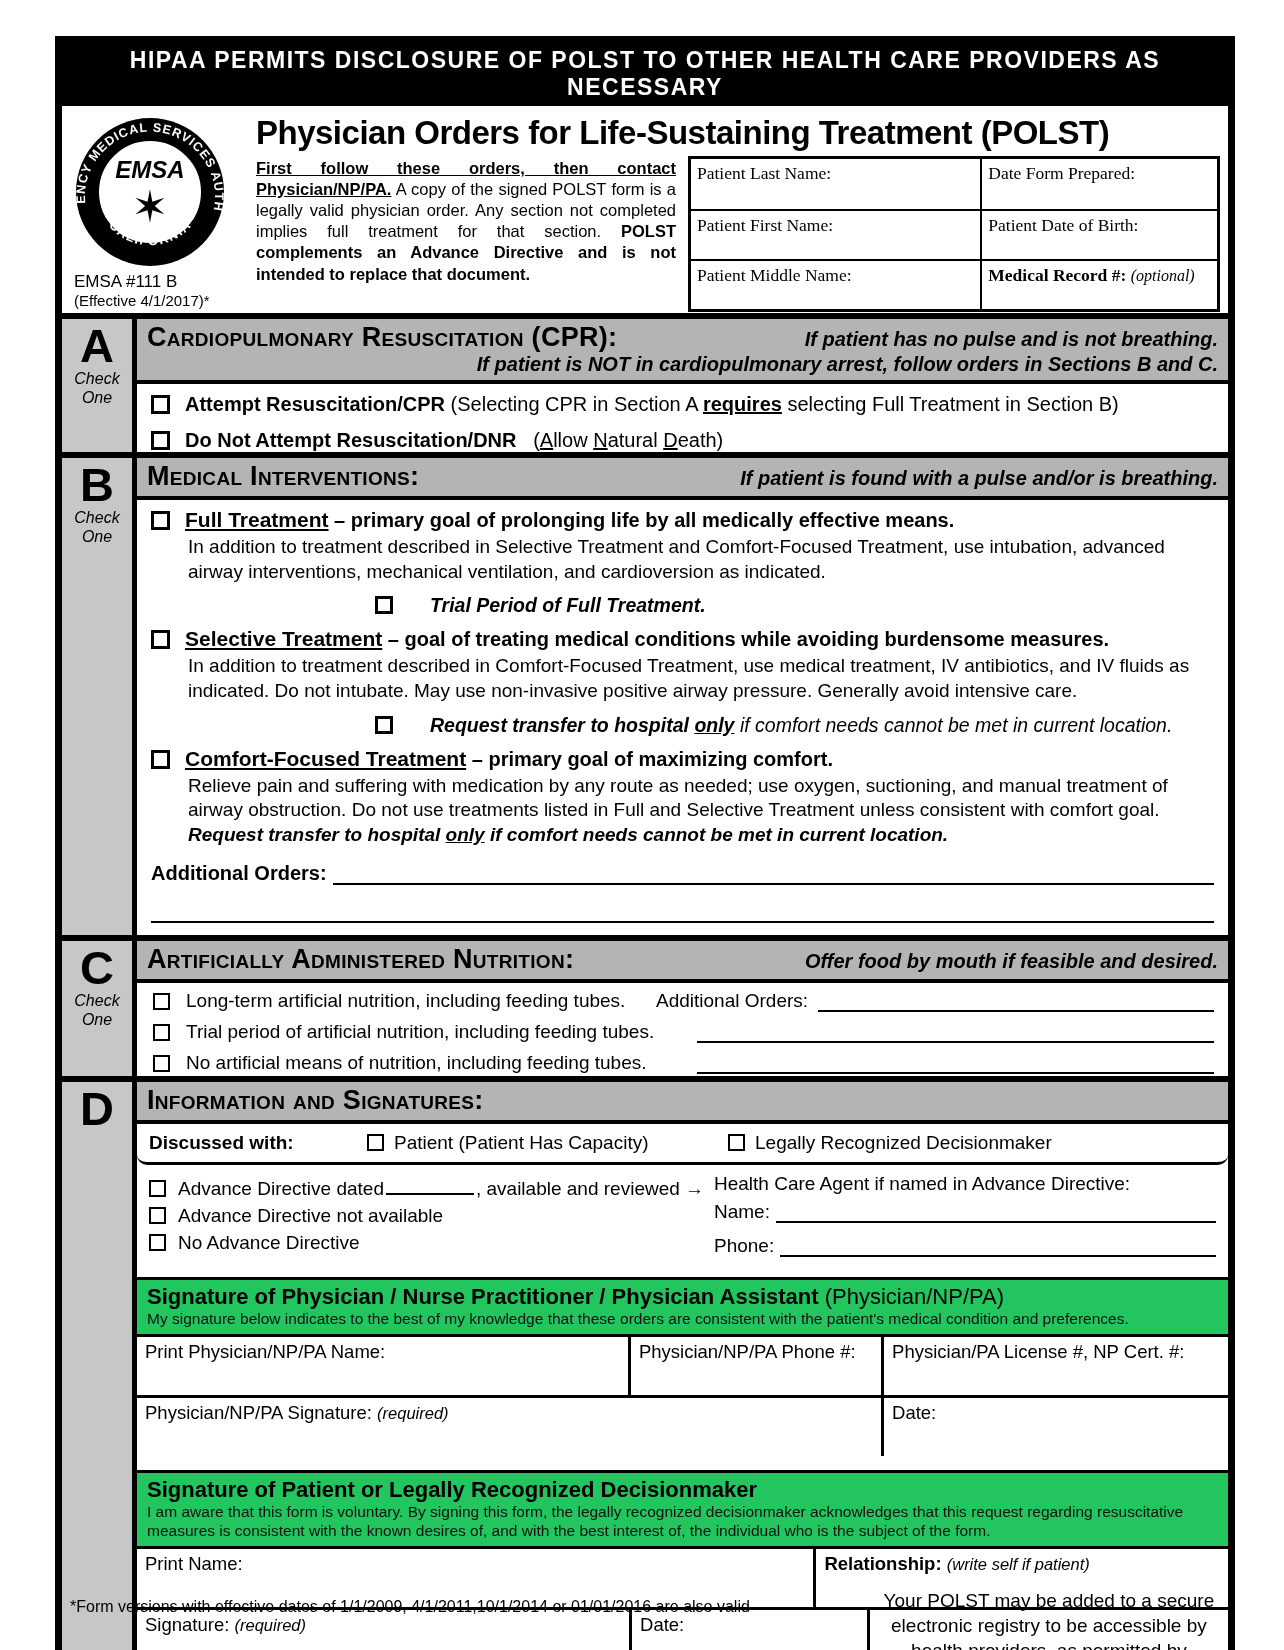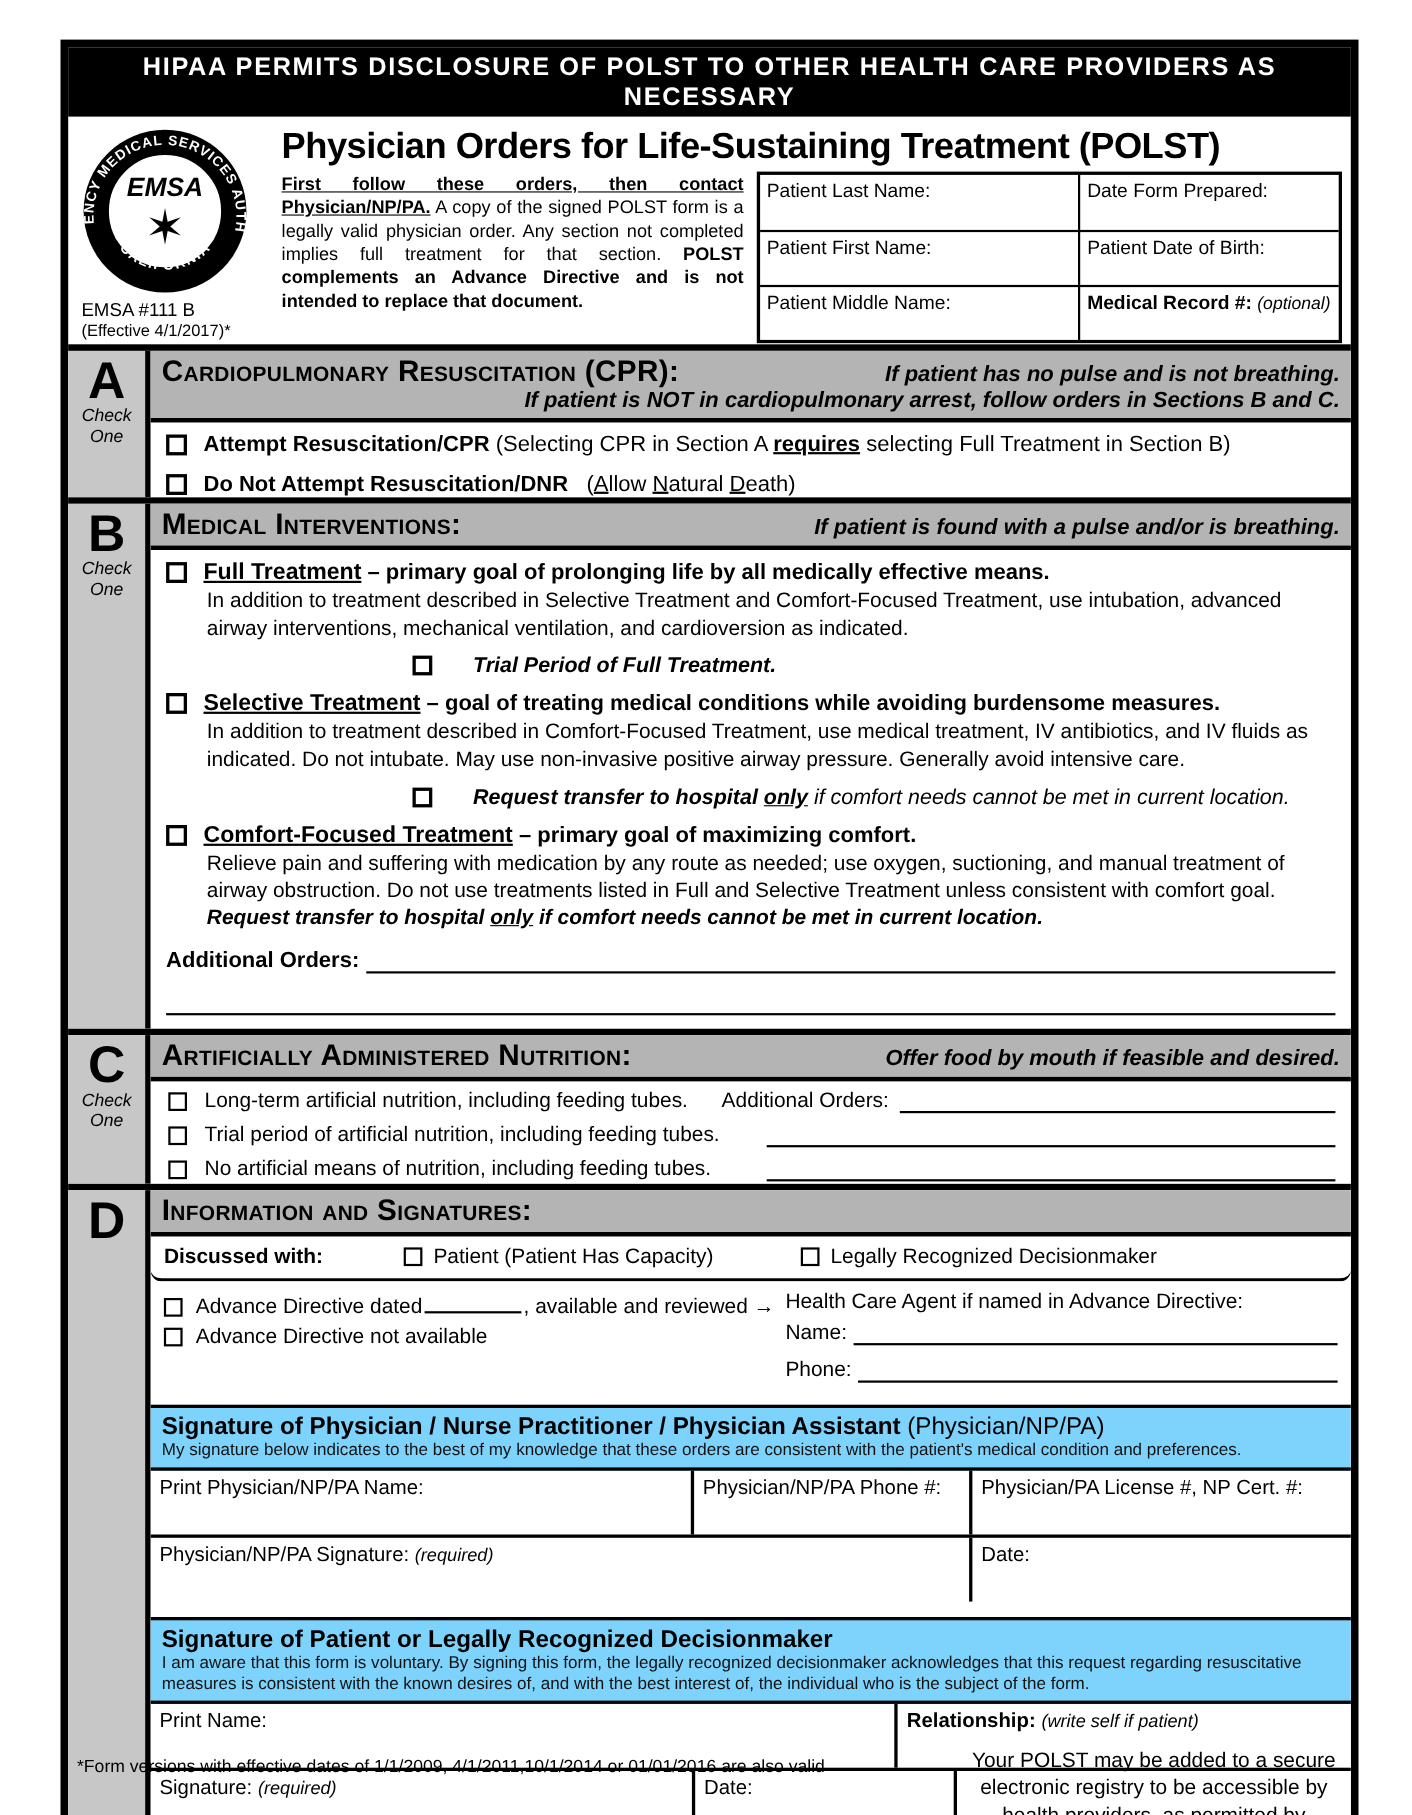--- a/index.html
+++ b/index.html
@@ -17,21 +17,21 @@
   .logo svg { display:block; }
   .form-number { font-size:17px; margin-top:4px; }
   .effective { font-size:15px; }
   .hdr-right { flex:1; padding-right:8px; }
   .title { font-size:33px; font-weight:bold; padding:8px 0 4px 6px; letter-spacing:-0.5px; }
   .hdr-flex { display:flex; }
   .intro { width:438px; flex:none; font-size:16.5px; line-height:1.28; text-align:justify; padding:2px 12px 4px 6px; }
   .intro .u-bold { font-weight:bold; text-decoration:underline; }
   .intro .bold { font-weight:bold; }
   .pt-grid { flex:1; display:grid; grid-template-columns:55% 45%; border:3px solid #000; align-self:flex-start; }
-  .pt-cell { height:50px; padding:4px 6px; font-size:17.5px; border-top:2px solid #000; border-left:2px solid #000; }
+  .pt-cell { height:50px; padding:4px 6px; font-size:17.5px; border-top:2px solid #000; border-left:2px solid #000;font-family:Liberation Serif, serif; }
   .pt-cell:nth-child(-n+2) { border-top:none; }
   .pt-cell:nth-child(odd) { border-left:none; }
   .opt-note { font-style:italic; font-weight:normal; font-size:16px; }
 
   
   .sec { display:flex; border-top:6px solid #000; }
   .sec-letter { width:75px; flex:none; background:#c7c7c7; border-right:5px solid #000; text-align:center; padding-top:2px; }
   .ltr { font-size:47px; font-weight:bold; line-height:1.05; }
   .chk { font-size:16px; font-style:italic; line-height:1.15; padding:0 6px;text-align:center; }
   .sec-body { flex:1; background:#fff; min-width:0; }
@@ -73,21 +73,21 @@
   .d-opt { display:flex; align-items:center; }
   .d-opt .cb { width:17px; height:17px; border-width:2.5px; margin-right:10px; }
   .d-opt1 { width:361px; flex:none; }
   .adv { display:flex; border-bottom:3px solid #000; padding:8px 12px 10px; font-size:19px; }
   .adv-left { width:565px; flex:none; }
   .adv-line { display:flex; align-items:center; margin:5px 0; }
   .adv-line .cb { width:17px; height:17px; border-width:2.5px; margin-right:12px; }
   .blank-sm { display:inline-block; width:88px; border-bottom:2px solid #000; height:16px; margin:0 2px; }
   .adv-right { flex:1; }
   .agent-line { display:flex; align-items:flex-end; margin:6px 0 12px; }
-  .sig-hdr { background:#7dd3fc; border-bottom:3px solid #000; padding:4px 10px 5px; }
+  .sig-hdr { background:#22c55e; border-bottom:3px solid #000; padding:4px 10px 5px; }
   .sig-title { font-size:22px; font-weight:bold; }
   .sig-title .norm { font-weight:normal; }
   .sig-sub { font-size:15.5px; line-height:1.22; color:#111; }
   .grid { display:grid; }
   .cell { padding:4px 8px; font-size:18.5px; border-left:3px solid #000; }
   .cell.first { border-left:none; }
   .req { font-style:italic; font-size:16.5px; }
   .ph1 { grid-template-columns:45% 23.2% 31.8%; }
   .ph1 .cell { height:58px; }
   .ph2 { grid-template-columns:68.2% 31.8%; border-top:3px solid #000; }
@@ -285,20 +285,24 @@
         <div class="adv">
           <div class="adv-left">
             <div class="adv-line">
               <span class="cb"></span>
               <span><span>Advance Directive dated</span><span class="blank-sm"></span><span>, available and reviewed</span> <span>→</span></span>
             </div>
             <div class="adv-line">
               <span class="cb"></span>
               <span>Advance Directive not available</span>
             </div>
+            <div class="adv-line">
+              <span class="cb"></span>
+              <span>No Advance Directive</span>
+            </div>
           </div>
           <div class="adv-right">
             <div>Health Care Agent if named in Advance Directive:</div>
             <div class="agent-line">
               <span>Name:</span>
               <span class="fill"></span>
             </div>
             <div class="agent-line" style="margin-bottom:10px;">
               <span>Phone:</span>
               <span class="fill"></span>

